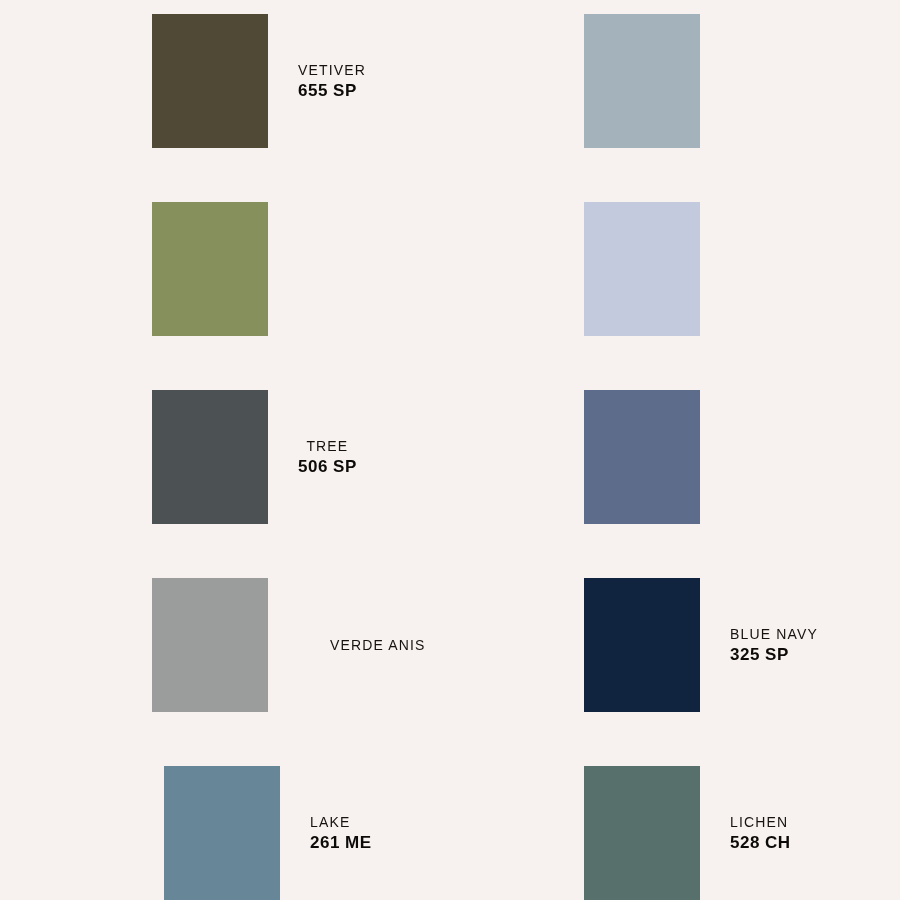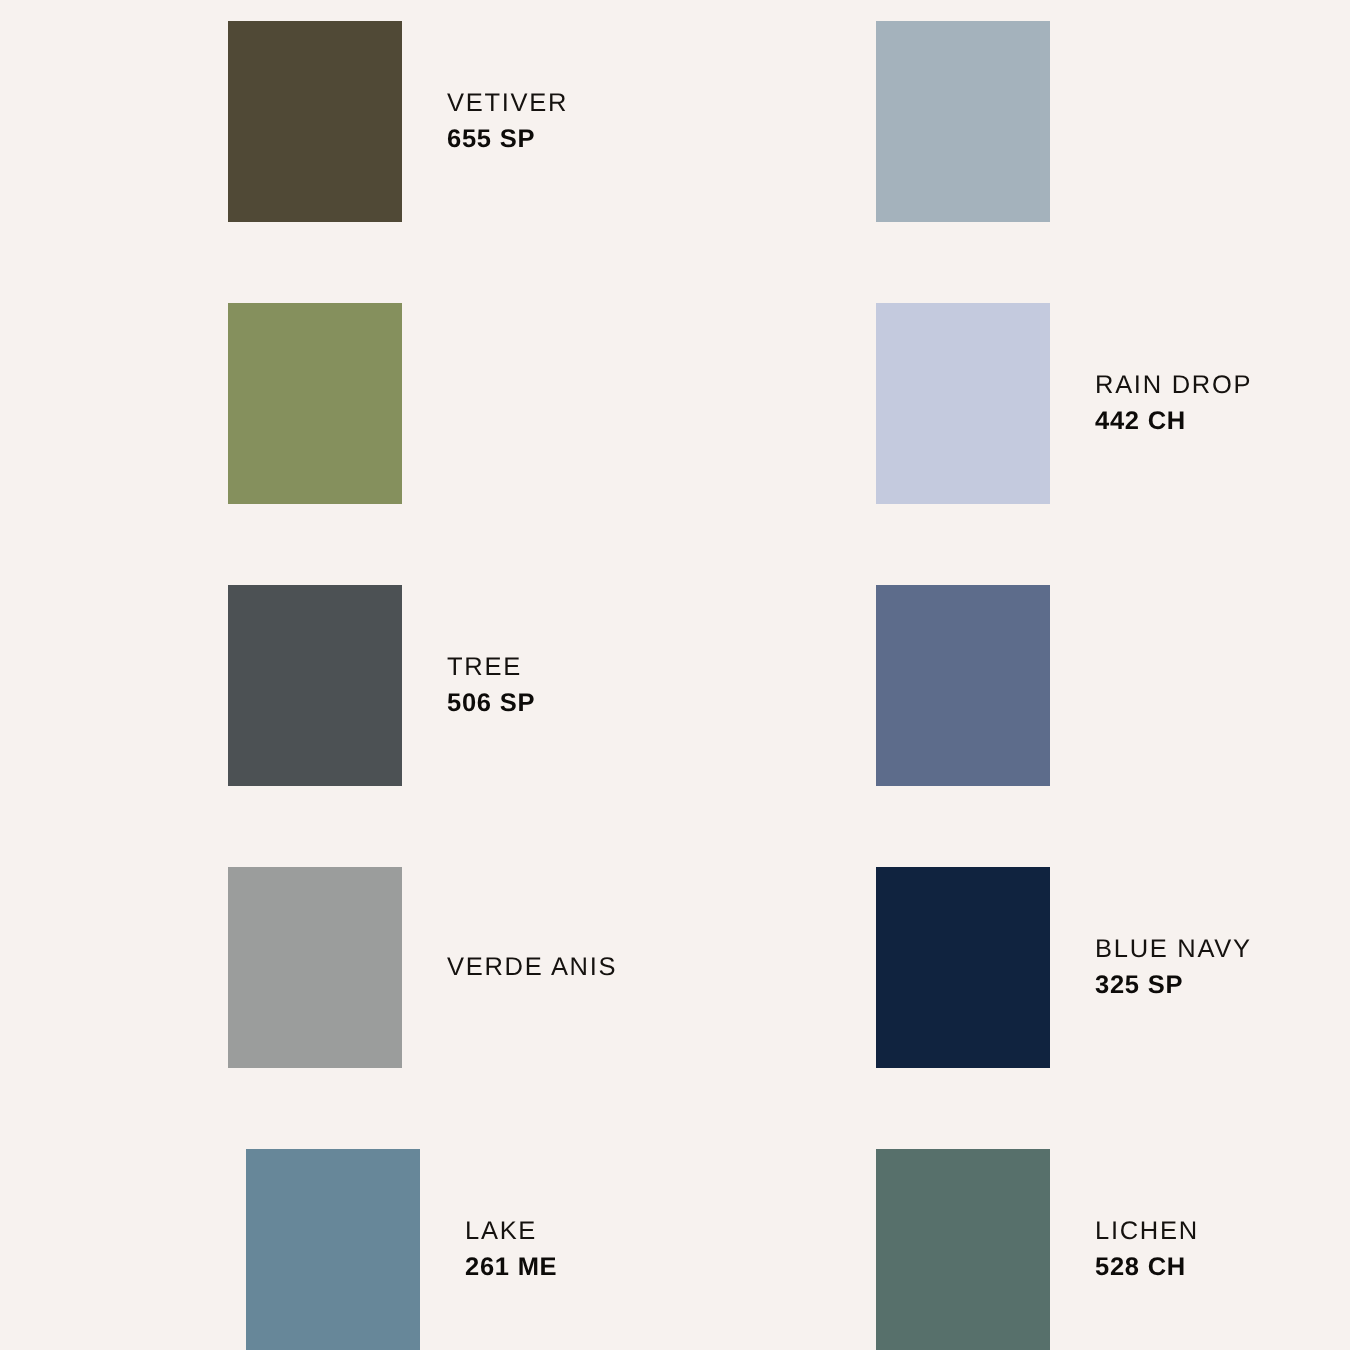--- a/index.html
+++ b/index.html
@@ -40,21 +40,21 @@
   }
 
   .swatch-labels {
     margin-left: 30px;
     display: flex;
     flex-direction: column;
     justify-content: center;
   }
 
   .swatch-name {
-    font-size: 17px;
+    font-size: 14px;
     font-weight: 400;
     letter-spacing: 1.15px;
     color: #15120f;
     text-transform: uppercase;
     line-height: 1.45;
     white-space: nowrap;
   }
 
   .swatch-code {
     font-size: 17px;
@@ -78,36 +78,32 @@
       </div>
     </div>
     <div class="swatch-entry" style="left: 584px; top: 14px;">
       <div class="swatch-chip" style="background: rgb(164, 178, 188);"></div>
     </div>
     <div class="swatch-entry" style="left: 152px; top: 202px;">
       <div class="swatch-chip" style="background: rgb(133, 144, 93);"></div>
     </div>
     <div class="swatch-entry" style="left: 584px; top: 202px;">
       <div class="swatch-chip" style="background: rgb(196, 202, 222);"></div>
-      <div class="swatch-labels">
-        <div class="swatch-name">RAIN DROP</div>
-        <div class="swatch-code">442 CH</div>
-      </div>
     </div>
-    <div class="swatch-entry" style="left: 152px; top: 390px;">
+    <div class="swatch-entry" style="left: 152px; top: 390px; text-align: center;">
       <div class="swatch-chip" style="background: rgb(76, 81, 84);"></div>
       <div class="swatch-labels">
         <div class="swatch-name">TREE</div>
         <div class="swatch-code">506 SP</div>
       </div>
     </div>
     <div class="swatch-entry" style="left: 584px; top: 390px;">
       <div class="swatch-chip" style="background: rgb(93, 108, 139);"></div>
     </div>
-    <div class="swatch-entry" style="left: 152px; top: 578px;">
+    <div class="swatch-entry" style="left: 152px; top: 578px; gap: 32px;">
       <div class="swatch-chip" style="background: rgb(155, 157, 156);"></div>
       <div class="swatch-labels">
         <div class="swatch-name">VERDE ANIS</div>
       </div>
     </div>
     <div class="swatch-entry" style="left: 584px; top: 578px;">
       <div class="swatch-chip" style="background: rgb(16, 35, 63);"></div>
       <div class="swatch-labels">
         <div class="swatch-name">BLUE NAVY</div>
         <div class="swatch-code">325 SP</div>

